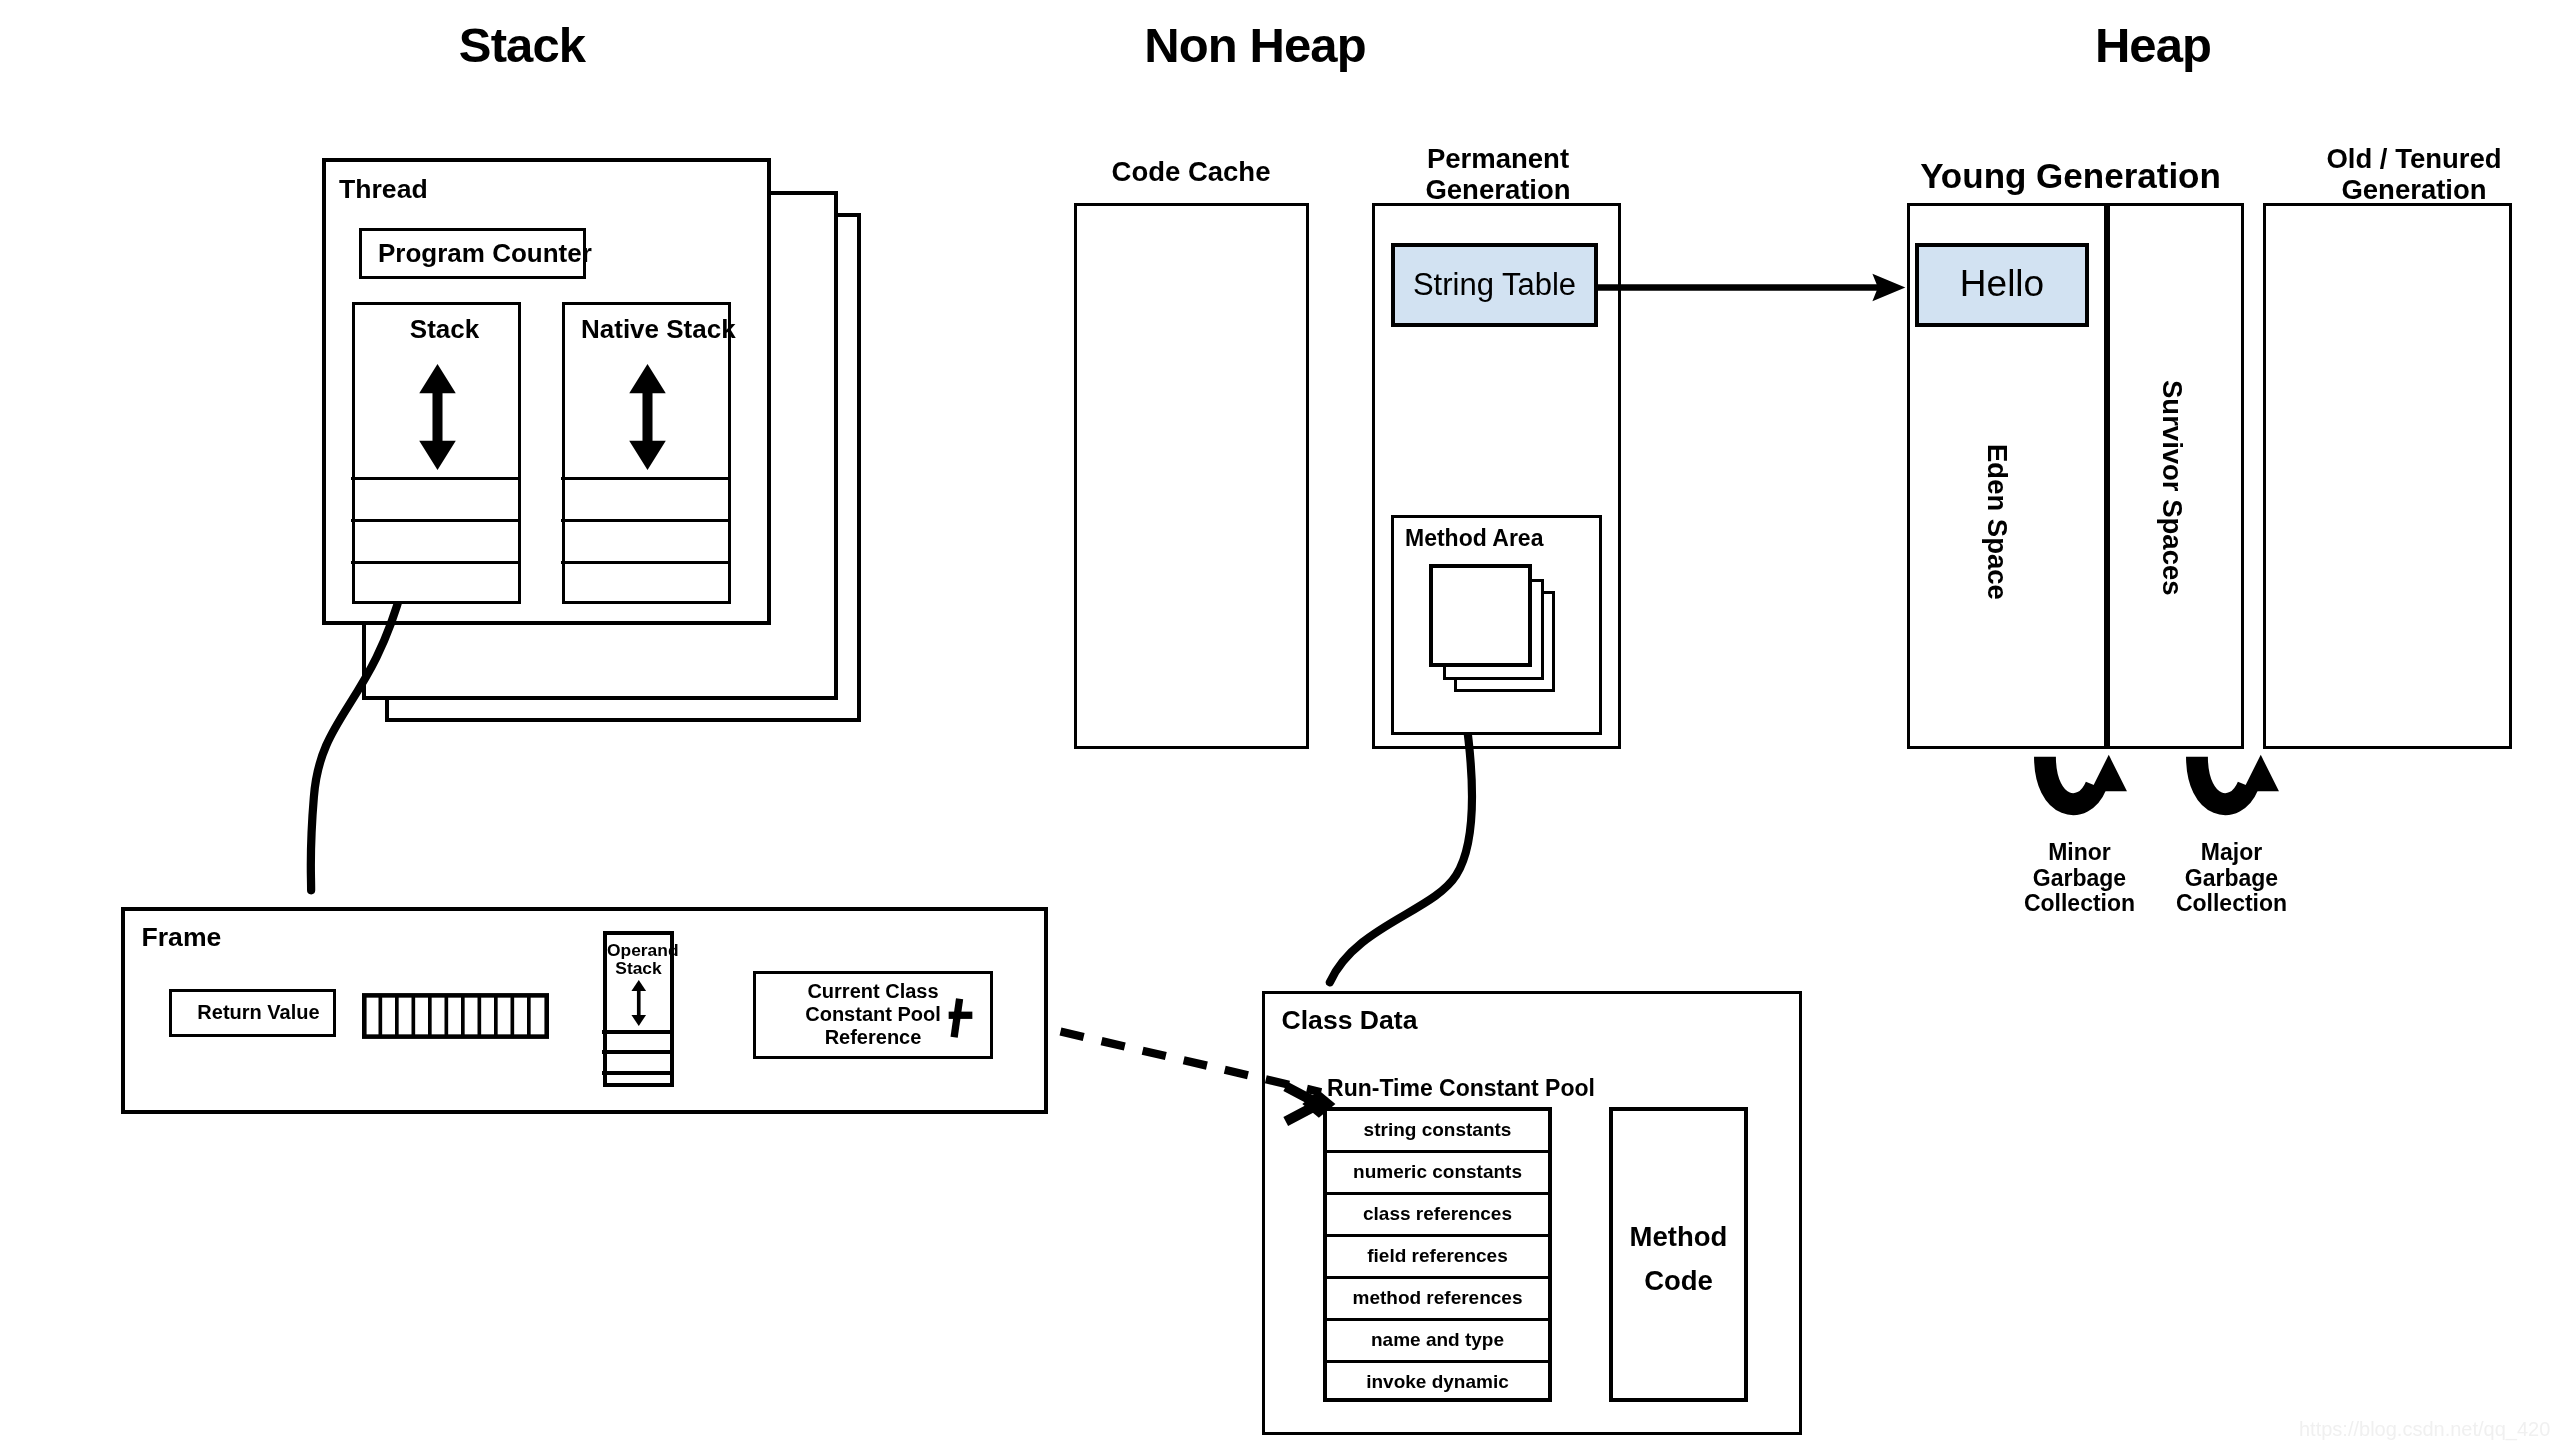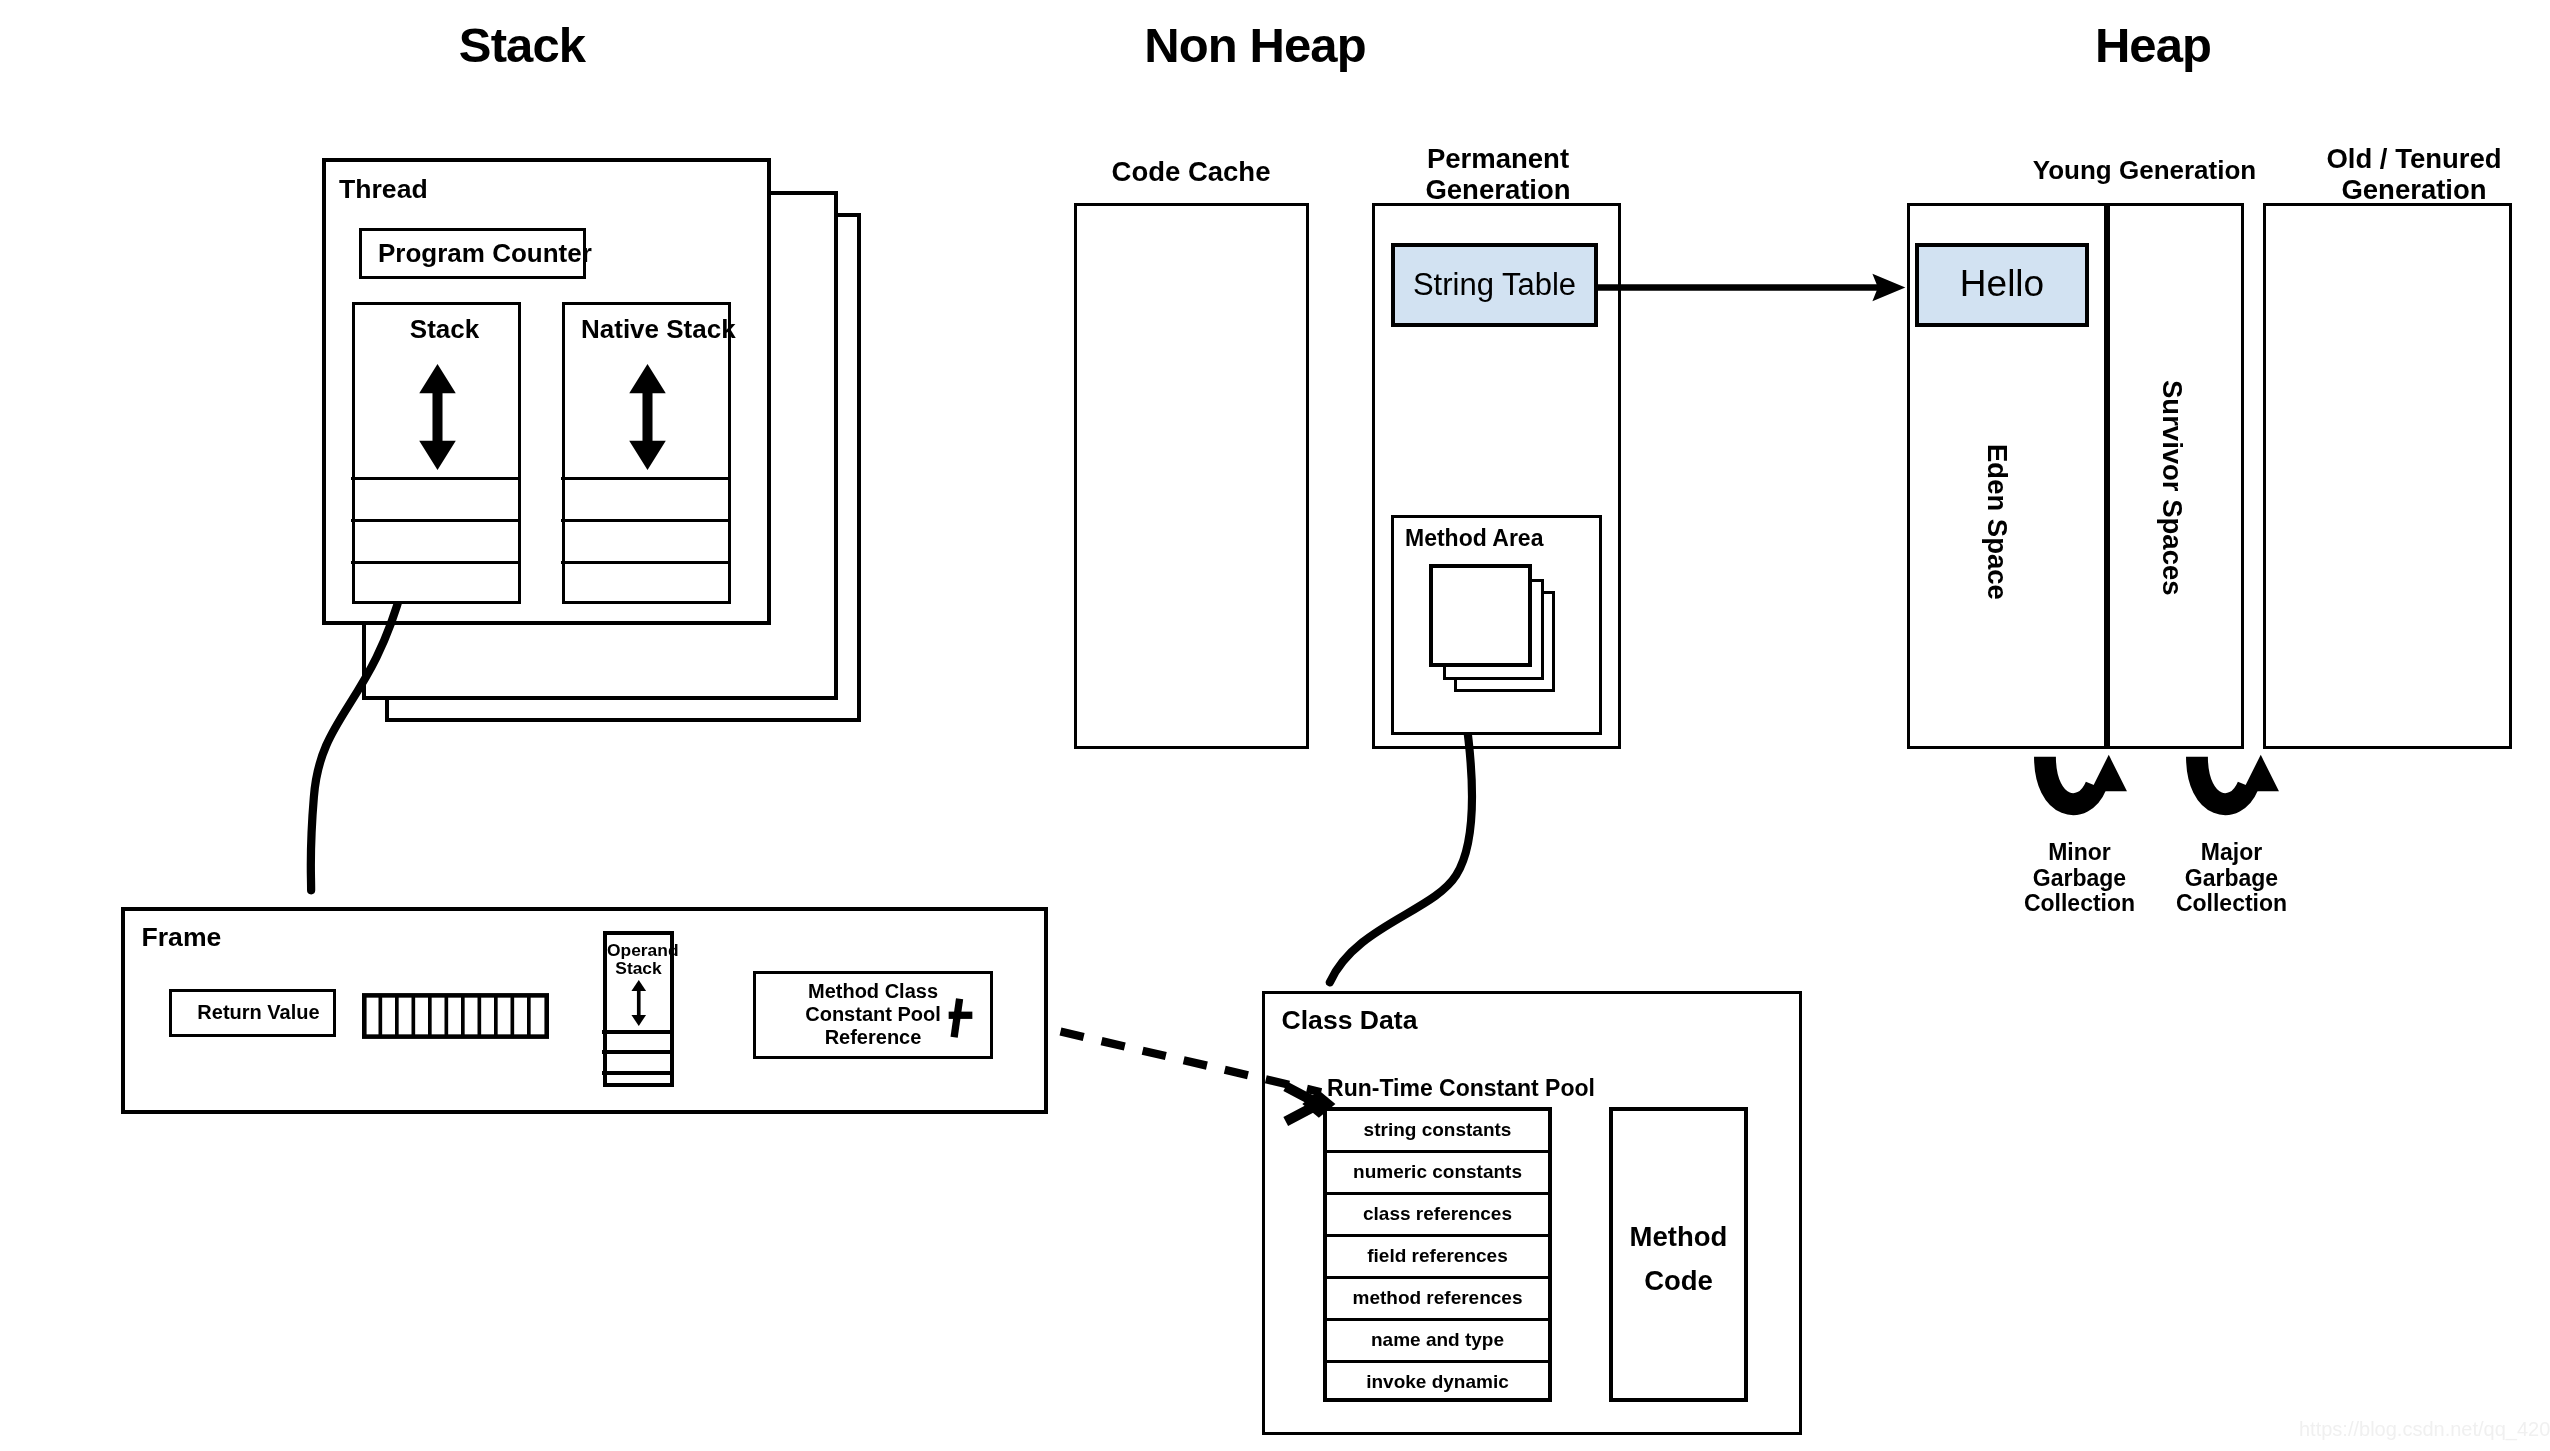--- a/index.html
+++ b/index.html
@@ -185,21 +185,21 @@
         <polygon points="15,1 23,13 7,13" fill="#000"></polygon>
         <polygon points="15,51 23,39 7,39" fill="#000"></polygon>
       </svg>
     </div>
     <div class="abs" style="left:-4.6px; top:95px; width:71px; height:20px; border-top:4.6px solid #000; box-sizing:border-box;"></div>
     <div class="abs" style="left:-4.6px; top:115px; width:71px; height:20px; border-top:4.6px solid #000; box-sizing:border-box;"></div>
     <div class="abs" style="left:-4.6px; top:136px; width:71px; height:20px; border-top:4.6px solid #000; box-sizing:border-box;"></div>
   </div>
 
   <div class="abs bx-thin" style="left:753px; top:971px; width:240px; height:88px; z-index:6;">
-    <div class="row-label" style="margin-top:5.5px;">Method Class</div>
+    <div class="row-label" style="margin-top:5.5px;">Current Class</div>
     <div class="row-label">Constant Pool</div>
     <div class="row-label">Reference</div>
   </div>
 
   <div class="abs" style="left:945px; top:997px; z-index:7;">
     <svg width="31" height="42" viewBox="0 0 34 46">
       <path d="M16,2 L10,44" stroke="#000" stroke-width="8" fill="none"></path>
       <path d="M4,20 L30,20" stroke="#000" stroke-width="8" fill="none"></path>
     </svg>
   </div>
@@ -243,21 +243,21 @@
     <div class="abs bx-thin" style="left:49px; top:61px; width:101px; height:101px;"></div>
     <div class="abs bx" style="left:35px; top:46px; width:103px; height:103px;"></div>
   </div>
 
   <div class="abs" style="left:1282px; top:715px; z-index:4;">
     <svg width="266" height="302" viewBox="0 0 290 330">
       <path d="M200,0 C210,70 212,140 190,175 C165,215 80,230 52,292" stroke="#000" stroke-width="9" fill="none" stroke-linecap="round"></path>
     </svg>
   </div>
 
-  <div class="abs cap" style="left:1989px; top:156px; width:311px; font-size:26px;">Young Generation</div>
+  <div class="abs cap" style="left:1915px; top:156px; width:311px; font-size:35px;">Young Generation</div>
   <div class="abs bx-thin" style="left:1907px; top:203px; width:200px; height:546px;">
     <div class="abs vert-label" style="left:71px; top:238px;">Eden Space</div>
   </div>
   <div class="abs bx-thin" style="left:2107px; top:203px; width:137px; height:546px;">
     <div class="abs vert-label" style="left:46px; top:174px;">Survivor Spaces</div>
   </div>
 
   <div class="abs bx" style="left:1915px; top:243px; width:174px; height:84px; background:#d2e2f2; z-index:7;">
     <div class="plain-label" style="line-height:73px;">Hello</div>
   </div>

